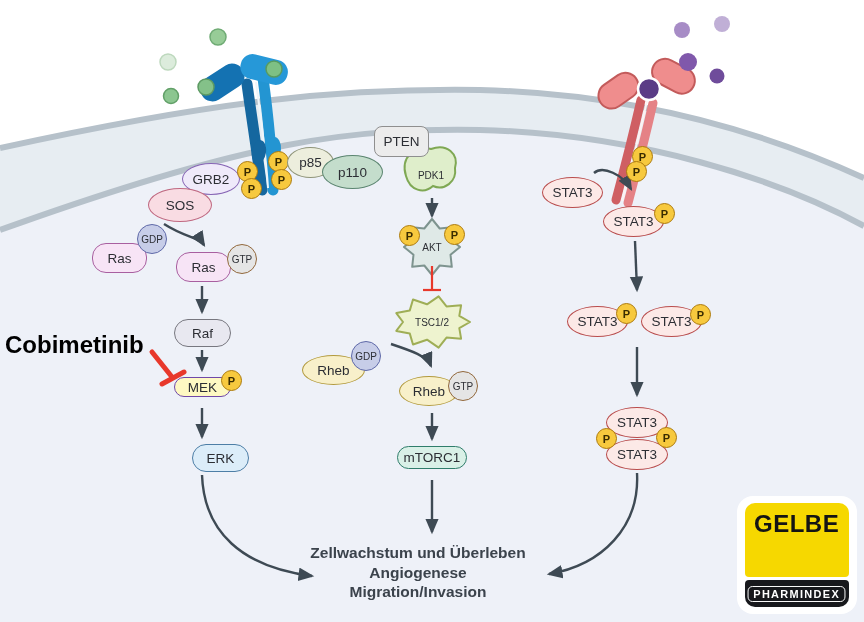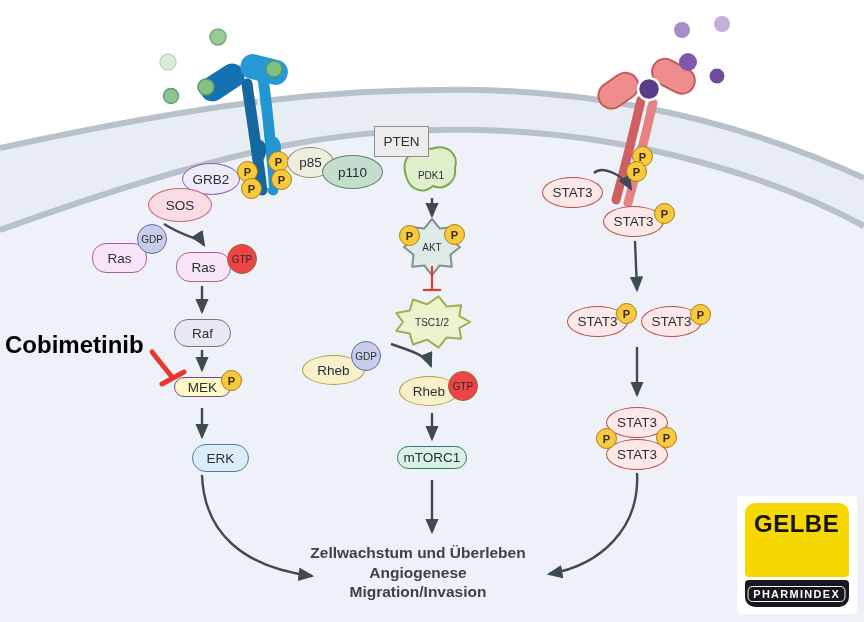--- a/index.html
+++ b/index.html
@@ -7,46 +7,46 @@
     position:relative;width:864px;height:622px;overflow:hidden;background:#ffffff;
     font-family:"Liberation Sans",sans-serif;
   }
   #bg{position:absolute;left:0;top:0;width:864px;height:622px;}
   .node{
     position:absolute;display:flex;align-items:center;justify-content:center;
     box-sizing:border-box;font-size:13.5px;color:#2c2e34;text-align:center;
   }
   .ellipse{border-radius:50%;}
   .pill{border-radius:14px;}
-  .rect{border-radius:0;}
+  .rect{border-radius:8px;}
   .badge{
     position:absolute;display:flex;align-items:center;justify-content:center;
     box-sizing:border-box;border-radius:50%;
     font-size:10px;color:#2c2e34;
   }
   .p-badge{
     width:21px;height:21px;background:#f7c93e;border:1.7px solid #ad7b0d;
     font-weight:700;font-size:11px;color:#3a2c00;
   }
   .gdp-badge{width:30px;height:30px;background:#c7cde8;border:1.7px solid #5f69a8;}
-  .gtp-badge{width:30px;height:30px;background:#ef4444;border:1.7px solid #92683c;}
+  .gtp-badge{width:30px;height:30px;background:#e5e5e5;border:1.7px solid #92683c;}
   .plain-label{position:absolute;display:flex;align-items:center;justify-content:center;
     font-size:10px;color:#2c2e34;}
   #cobimetinib{
     position:absolute;left:5px;top:331px;width:152px;height:28px;
     font-size:24px;font-weight:800;color:#000;letter-spacing:0px;
   }
   #outcomes{
     position:absolute;left:268px;top:543px;width:300px;text-align:center;
     font-size:15.5px;font-weight:700;color:#3b434c;line-height:19.5px;
   }
   
   #logo{
     position:absolute;left:737px;top:496px;width:120px;height:118px;
-    background:#fff;border-radius:4px;box-sizing:border-box;padding:7px 8px;
+    background:#fff;border-radius:16px;box-sizing:border-box;padding:7px 8px;
     display:flex;flex-direction:column;
   }
   #logo-yellow{
     background:#f6d800;border-radius:10px 10px 4px 4px;flex:1;
     padding:8px 0 0 9px;box-sizing:border-box;
   }
   #logo-yellow .logo-line{
     font-size:24px;font-weight:900;color:#141414;line-height:26px;letter-spacing:0.5px;
   }
   #logo-black{

